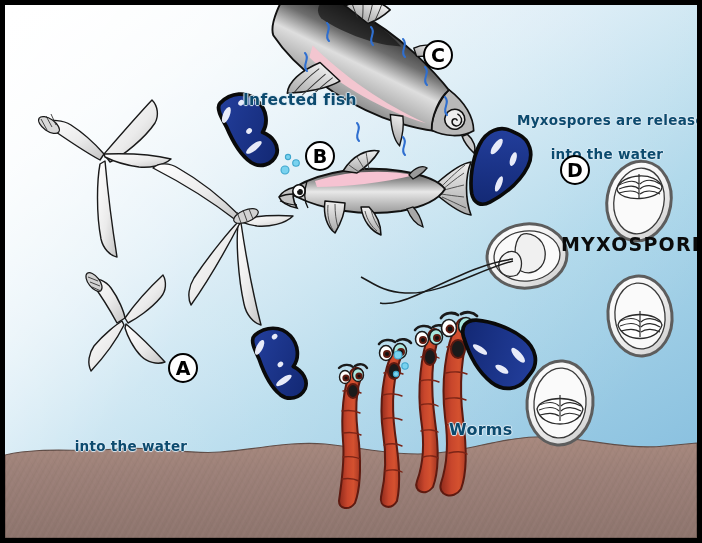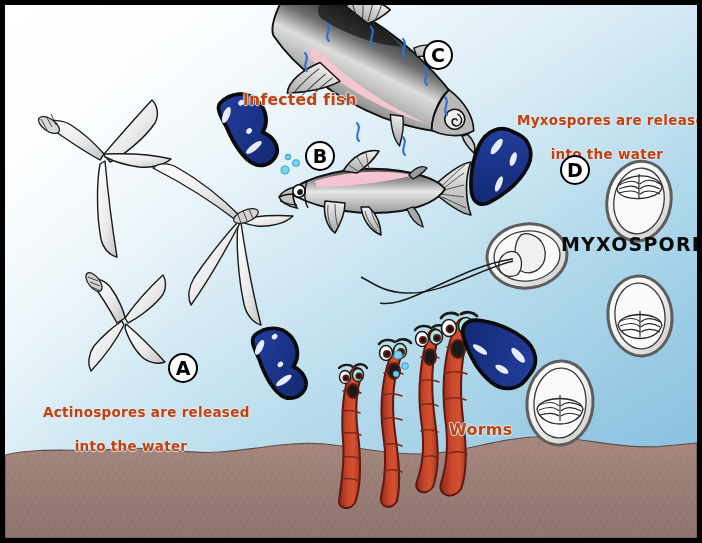--- a/index.html
+++ b/index.html
@@ -21,21 +21,21 @@
     overflow:hidden;
     background:#ffffff;
   }
   .layer { position:absolute; left:0; top:0; width:692px; height:533px; }
 
   
   .cap {
     position:absolute;
     font-family:"DejaVu Sans", sans-serif;
     font-weight:bold;
-    color:#c2410c;
+    color:#0c4a6e;
     white-space:pre;
     line-height:1.25;
     letter-spacing:0.3px;
     text-shadow:
        1px 0 1px #dceaf4, -1px 0 1px #dceaf4,
        0 1px 1px #dceaf4, 0 -1px 1px #dceaf4;
   }
   .cap.center { text-align:center; }
 
   .caps-head {
@@ -546,21 +546,21 @@
   </svg>
 
 
   <div class="caps-head" style="left:556px; top:228px; font-size:19px;">MYXOSPORES</div>
 
   <div class="cap" style="left:238px; top:86px; font-size:15.5px;">Infected fish</div>
 
   <div class="cap" style="left:444px; top:415px; font-size:16px;">Worms</div>
 
   <div class="cap center" style="left:18px; top:382px; width:196px; font-size:13.5px;">
-    <span>Actinospores are released</span><br>
+    <br>
     <span>into the water</span>
   </div>
 
   <div class="cap center" style="left:492px; top:90px; width:200px; font-size:13.5px;">
     <span>Myxospores are released</span><br>
     <span>into the water</span>
   </div>
 
   <div class="step" style="left:163px; top:348px;">A</div>
   <div class="step" style="left:300px; top:136px;">B</div>

